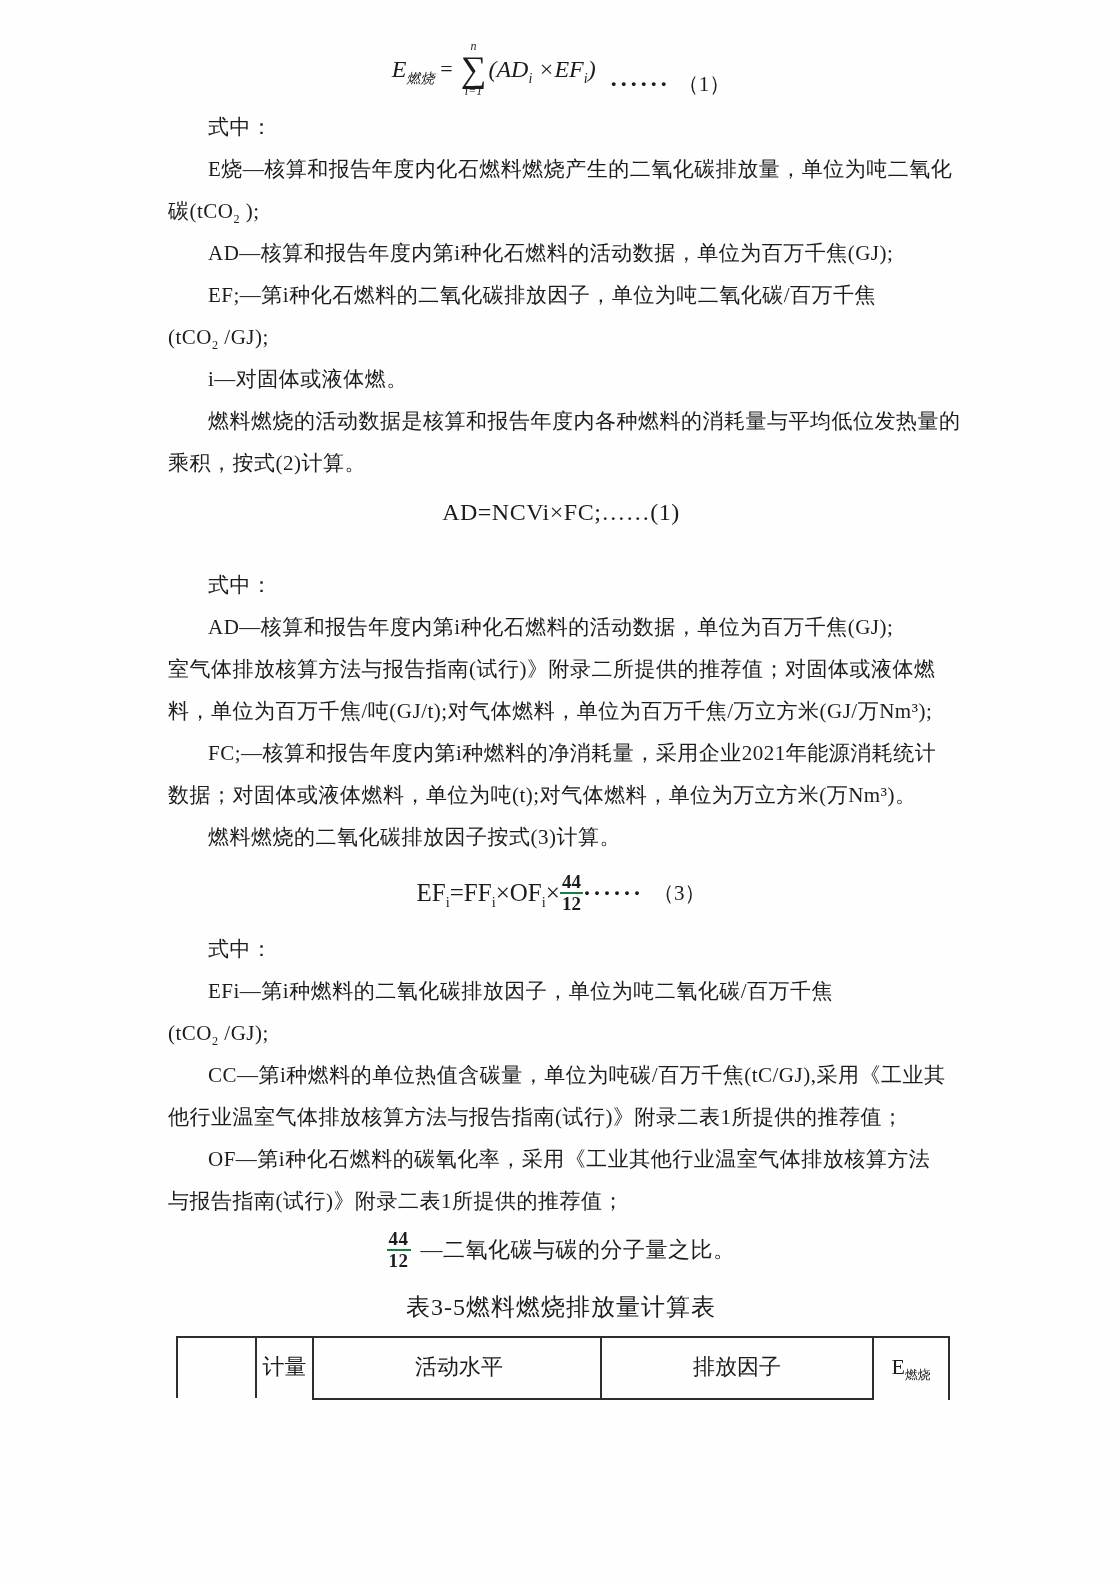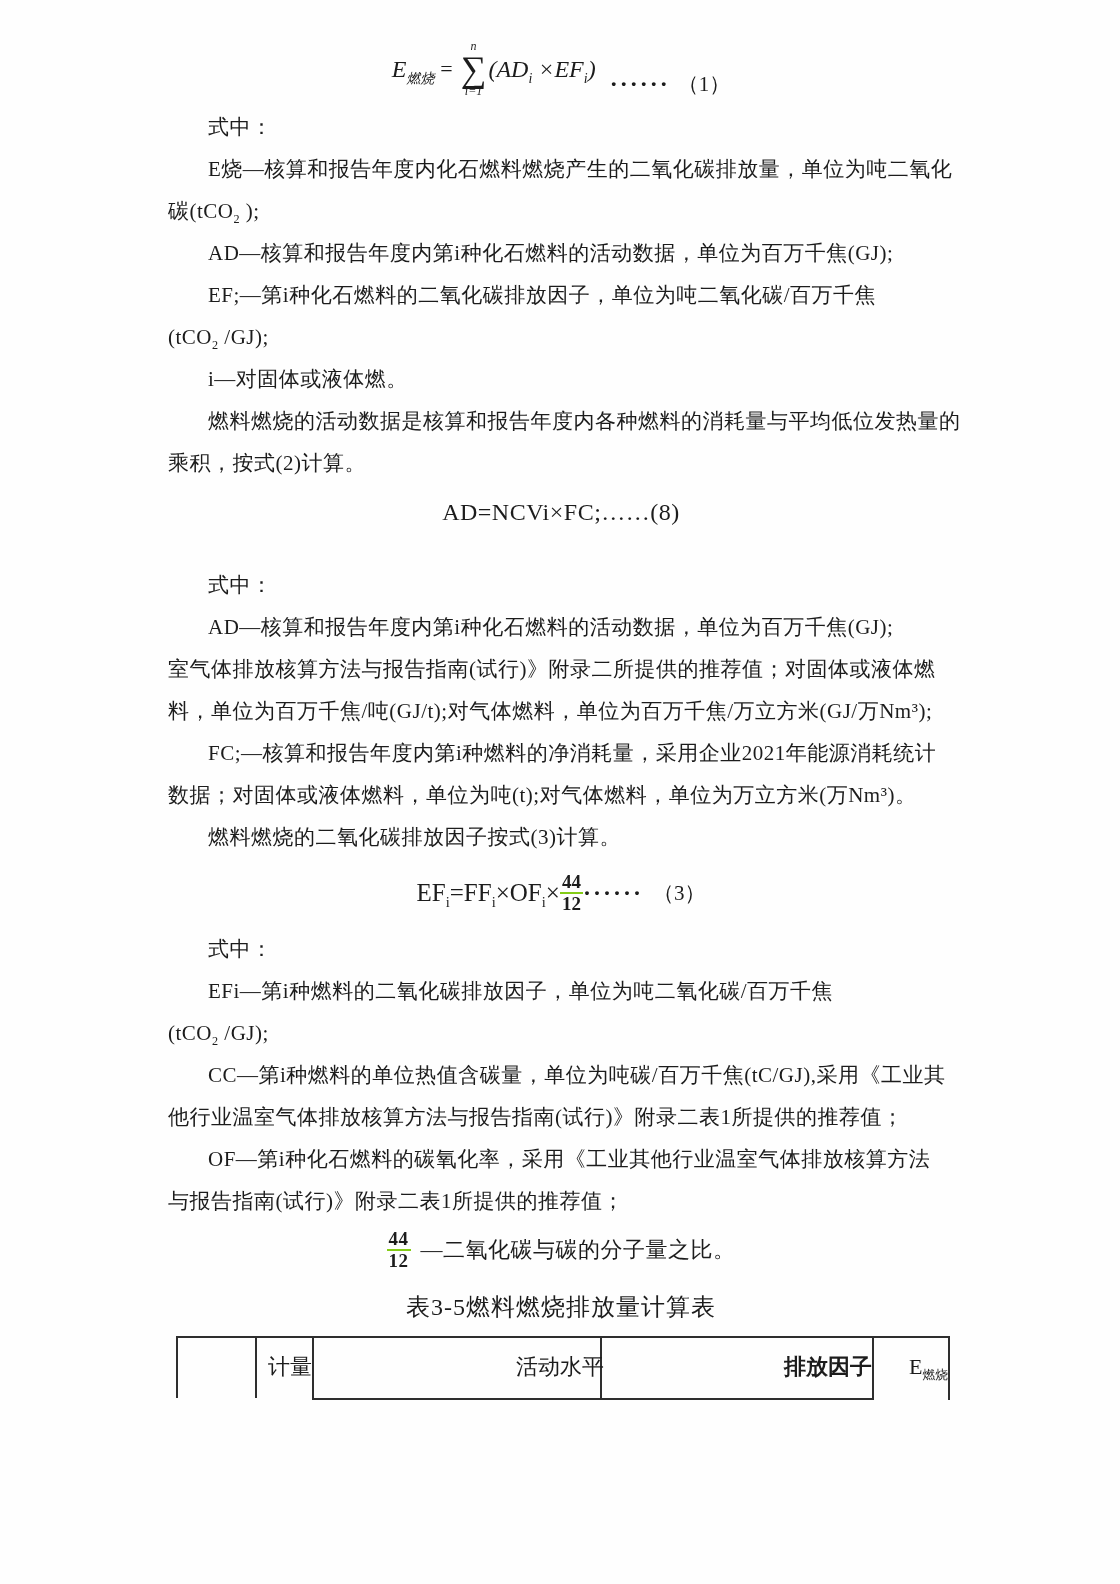--- a/index.html
+++ b/index.html
@@ -21,32 +21,32 @@
   .sig{display:inline-flex;flex-direction:column;align-items:center;line-height:1;margin:0 2px;}
   .sig .lim{font-size:12px;font-style:italic;line-height:1.1;}
   .sig .s{font-size:36px;line-height:0.9;}
   .dots1{font-weight:bold;font-size:24px;letter-spacing:2px;margin-left:14px;transform:translateY(15px);display:inline-block;}
   .lab1{font-size:21px;margin-left:8px;transform:translateY(15px);display:inline-block;}
   
   .f2{height:56px;line-height:56px;text-align:center;font-size:24px;letter-spacing:0.5px;}
   
   .f3{height:70px;display:flex;align-items:center;justify-content:center;font-size:25px;}
   .frac{display:inline-flex;flex-direction:column;align-items:center;line-height:1.05;font-size:19px;font-weight:bold;vertical-align:middle;}
-  .frac .num{border-bottom:2px solid #84cc16;padding:0 2px;}
+  .frac .num{border-bottom:2px solid #15803d;padding:0 2px;}
   .dots3{font-weight:bold;font-size:24px;letter-spacing:2px;}
   .lab3{font-size:21px;margin-left:10px;}
   
   .fline{height:56px;display:flex;align-items:center;justify-content:center;font-size:22px;letter-spacing:0.5px;}
   .fline .frac{margin-right:10px;}
   
   .cap{height:42px;line-height:42px;text-align:center;font-size:24px;letter-spacing:1px;}
   
   .tblwrap{position:relative;margin-left:8px;margin-top:8px;width:774px;height:66px;}
   .bline{position:absolute;background:#2e2e2e;}
-  .cell{position:absolute;top:0;height:62px;line-height:62px;text-align:right;font-size:22px;white-space:nowrap;}
+  .cell{position:absolute;top:0;height:62px;line-height:62px;text-align:center;font-size:22px;white-space:nowrap;}
 </style>
 </head>
 <body>
 
 <div class="page">
   <div class="col">
 
     <div class="sp32"></div>
 
     <div class="f1">
@@ -65,21 +65,21 @@
     <div class="ln ind">式中：</div>
     <div class="ln ind">E烧—核算和报告年度内化石燃料燃烧产生的二氧化碳排放量，单位为吨二氧化</div>
     <div class="ln">碳(tCO<sub>2</sub> );</div>
     <div class="ln ind">AD—核算和报告年度内第i种化石燃料的活动数据，单位为百万千焦(GJ);</div>
     <div class="ln ind">EF;—第i种化石燃料的二氧化碳排放因子，单位为吨二氧化碳/百万千焦</div>
     <div class="ln">(tCO<sub>2</sub> /GJ);</div>
     <div class="ln ind">i—对固体或液体燃。</div>
     <div class="ln ind">燃料燃烧的活动数据是核算和报告年度内各种燃料的消耗量与平均低位发热量的</div>
     <div class="ln">乘积，按式(2)计算。</div>
 
-    <div class="f2">AD=NCVi×FC;……(8)</div>
+    <div class="f2">AD=NCVi×FC;……(1)</div>
 
     <div class="sp24"></div>
     <div class="ln ind">式中：</div>
     <div class="ln ind">AD—核算和报告年度内第i种化石燃料的活动数据，单位为百万千焦(GJ);</div>
     <div class="ln">室气体排放核算方法与报告指南(试行)》附录二所提供的推荐值；对固体或液体燃</div>
     <div class="ln">料，单位为百万千焦/吨(GJ/t);对气体燃料，单位为百万千焦/万立方米(GJ/万Nm³);</div>
     <div class="ln ind">FC;—核算和报告年度内第i种燃料的净消耗量，采用企业2021年能源消耗统计</div>
     <div class="ln">数据；对固体或液体燃料，单位为吨(t);对气体燃料，单位为万立方米(万Nm³)。</div>
     <div class="ln ind">燃料燃烧的二氧化碳排放因子按式(3)计算。</div>
 
@@ -119,18 +119,18 @@
       <div class="bline" style="left:79px;top:0;width:2px;height:62px;"></div>
       <div class="bline" style="left:136px;top:0;width:2px;height:64px;"></div>
       <div class="bline" style="left:424px;top:0;width:2px;height:62px;"></div>
       <div class="bline" style="left:696px;top:0;width:2px;height:64px;"></div>
       <div class="bline" style="left:772px;top:0;width:2px;height:64px;"></div>
       <div class="bline" style="left:136px;top:62px;width:562px;height:2px;"></div>
 
       <div class="cell" style="left:2px;width:77px;"></div>
       <div class="cell" style="left:81px;width:55px;">计量</div>
       <div class="cell" style="left:138px;width:290px;">活动水平</div>
-      <div class="cell" style="left:426px;width:270px;font-weight:bold;">排放因子</div>
+      <div class="cell" style="left:426px;width:270px;">排放因子</div>
       <div class="cell" style="left:698px;width:74px;">E<sub>燃烧</sub></div>
     </div>
 
   </div>
 </div>
 
 </body></html>

